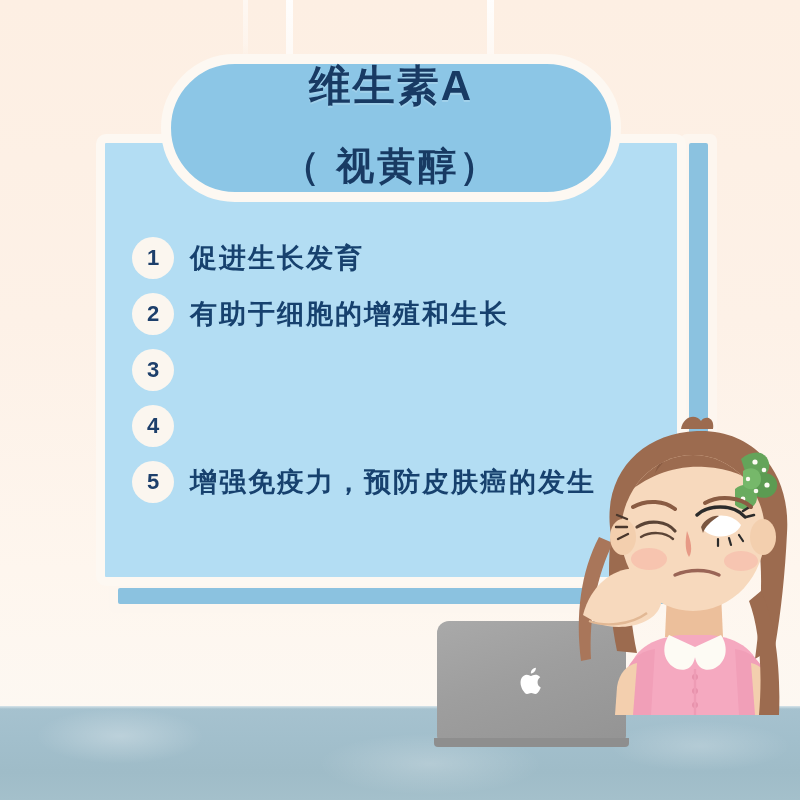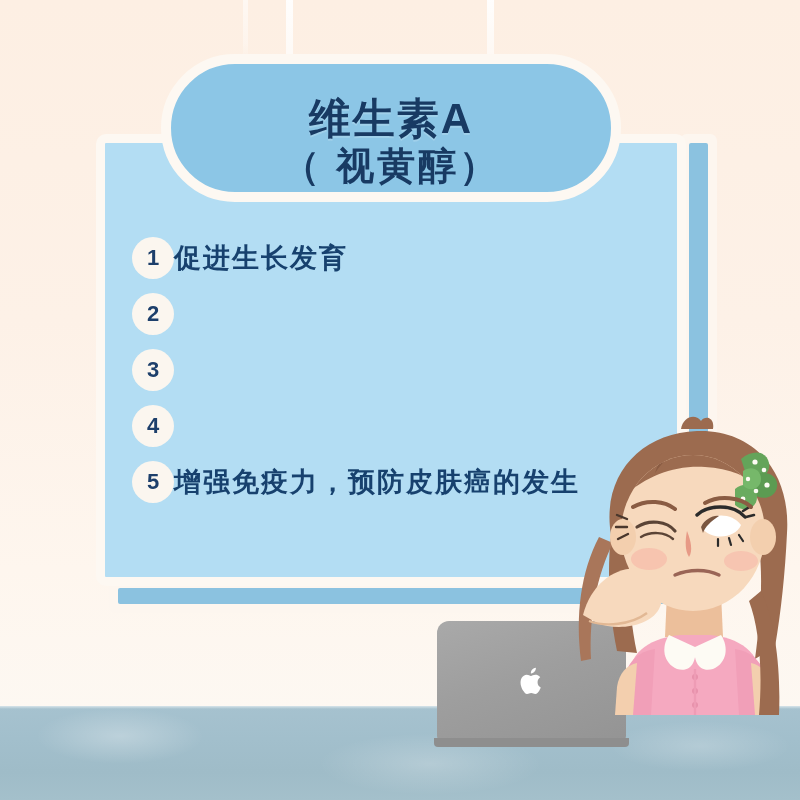--- a/index.html
+++ b/index.html
@@ -88,21 +88,21 @@
     position: absolute;
     left: 161px; top: 54px;
     width: 460px; height: 148px;
     background: #8cc6e6;
     border: 10px solid #fdf8f2;
     border-radius: 78px;
     box-sizing: border-box;
     display: flex;
     flex-direction: column;
     align-items: center;
-    justify-content: flex-end;
+    justify-content: space-between;
     z-index: 5;
   }
   .title-line1 {
     font-size: 42px;
     font-weight: 700;
     color: #183a63;
     letter-spacing: 2px;
     line-height: 1.05;
     text-shadow: 0 2px 0 rgba(255,255,255,.18);
   }
@@ -134,20 +134,21 @@
     background: #fbf6ef;
     color: #1d3f6b;
     font-size: 22px;
     font-weight: 700;
     display: flex;
     align-items: center;
     justify-content: center;
     line-height: 1;
   }
   .item-text {
+    margin-left: 16px;
     font-size: 27px;
     font-weight: 700;
     color: #17416e;
     letter-spacing: 2px;
     white-space: nowrap;
   }
 
   
   .laptop {
     position: absolute;
@@ -205,20 +206,21 @@
 
   <div class="list">
 
     <div class="list-item">
       <div class="num-badge">1</div>
       <div class="item-text">促进生长发育</div>
     </div>
 
     <div class="list-item">
       <div class="num-badge">2</div>
+      <div class="item-text">有助于细胞的增殖和生长</div>
     </div>
 
     <div class="list-item">
       <div class="num-badge">3</div>
     </div>
 
     <div class="list-item">
       <div class="num-badge">4</div>
     </div>
 

